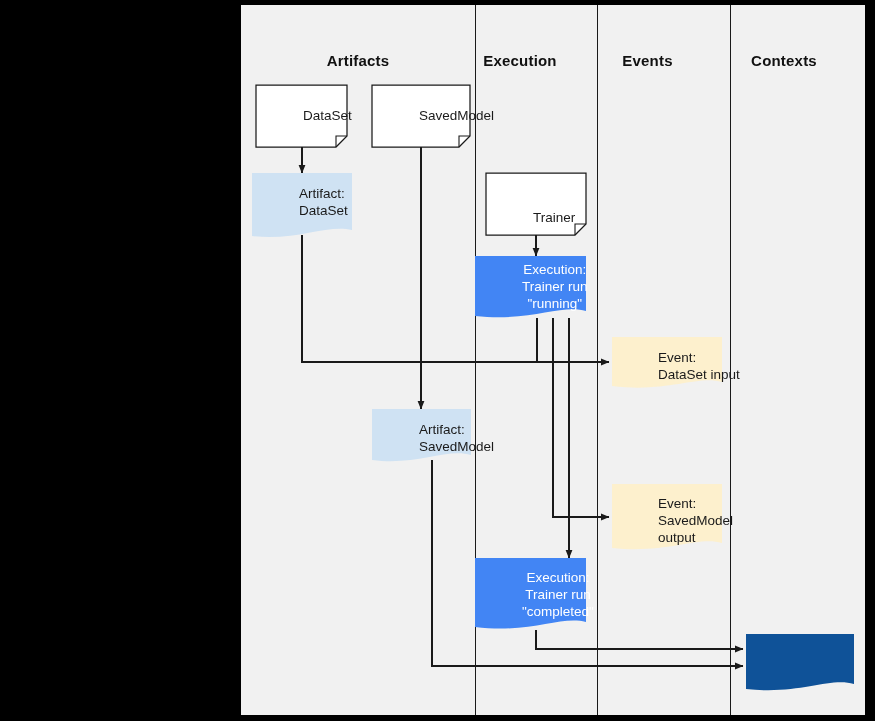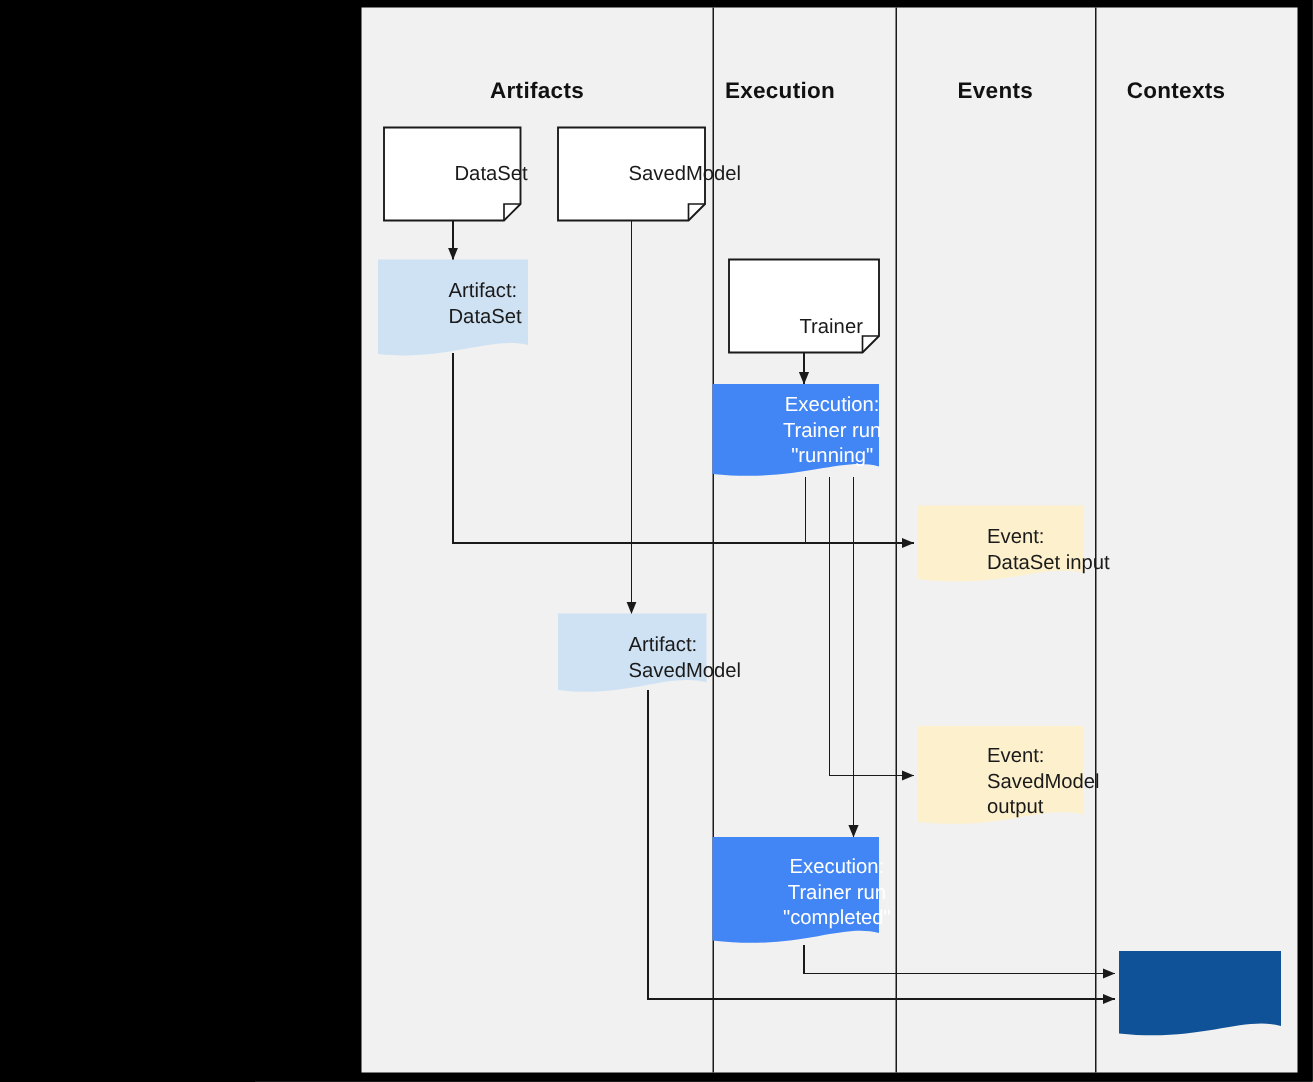--- a/index.html
+++ b/index.html
@@ -33,21 +33,21 @@
 
 <div id="stage">
   <div id="canvas">
 
     <div class="col-div" style="left:234px"></div>
     <div class="col-div" style="left:356px"></div>
     <div class="col-div" style="left:489px"></div>
 
     <div class="col-head" style="left:0px;   width:234px">Artifacts</div>
     <div class="col-head" style="left:218px; width:122px">Execution</div>
-    <div class="col-head" style="left:356px; width:133px">Events</div>
+    <div class="col-head" style="left:340px; width:133px">Events</div>
     <div class="col-head" style="left:489px; width:108px">Contexts</div>
 
     <svg class="layer" viewBox="0 0 624 710">
       <defs>
         <marker id="arw" markerWidth="9" markerHeight="9" refX="8" refY="4.5" orient="auto" markerUnits="userSpaceOnUse">
           <path d="M0,1.1 L8.4,4.5 L0,7.9 z" fill="#1a1a1a"></path>
         </marker>
       </defs>
 
       <g stroke="#1a1a1a" stroke-width="1.25" fill="none" shape-rendering="crispEdges">

